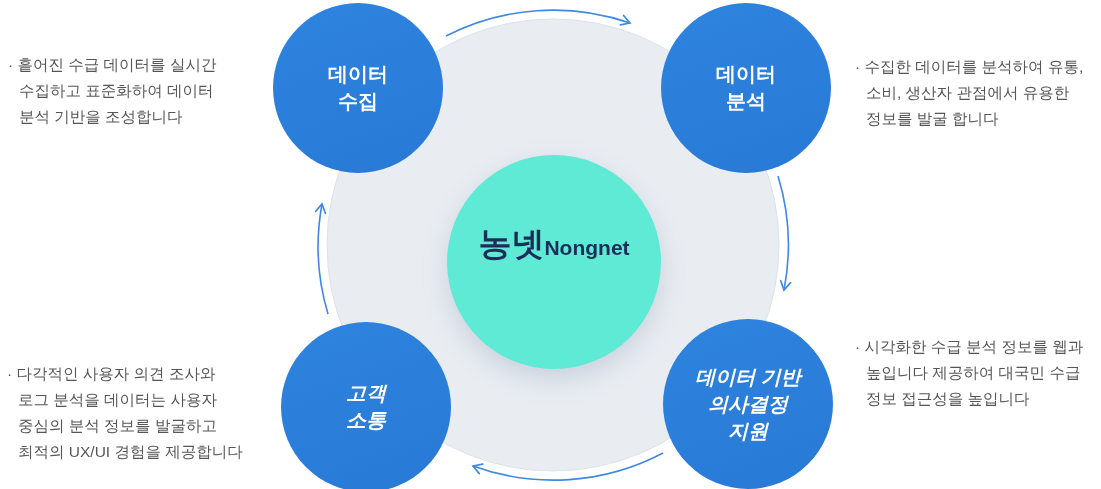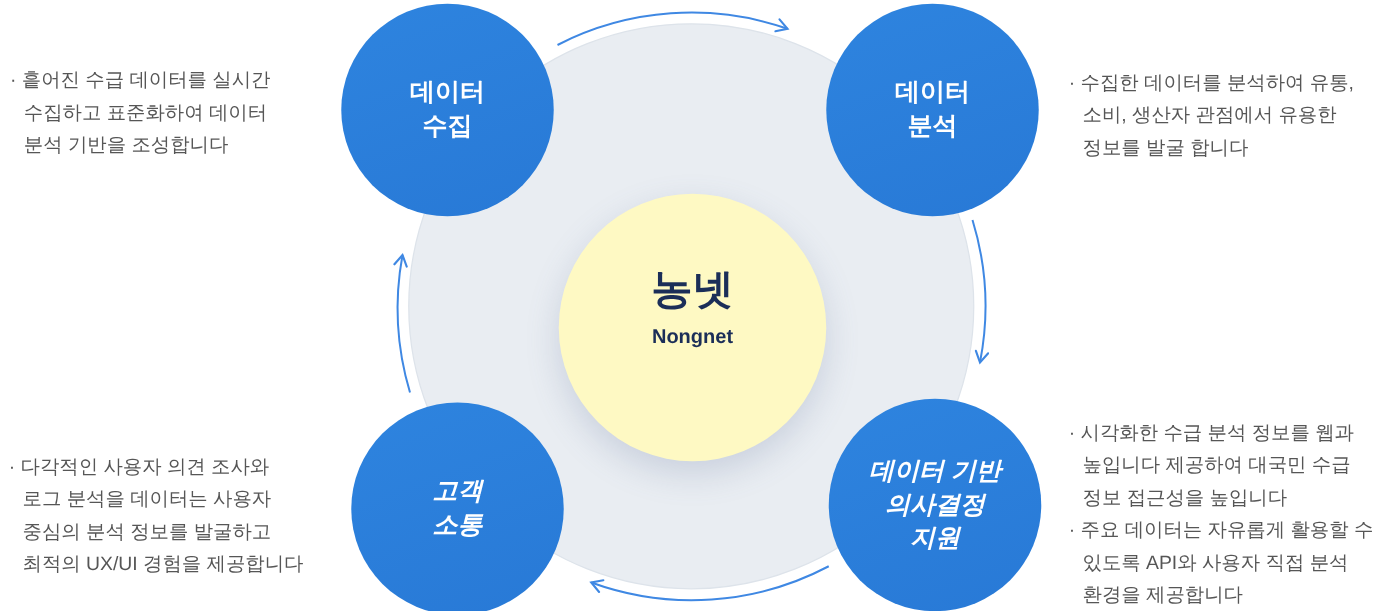--- a/index.html
+++ b/index.html
@@ -37,36 +37,36 @@
   .node-tl { left: 273px; top: 3px; }
   .node-tr { left: 661px; top: 3px; }
   .node-bl { left: 281px; top: 322px; font-style: italic; }
   .node-br { left: 663px; top: 319px; font-style: italic; }
   
   .center-circle {
     position: absolute;
     left: 447px; top: 155px;
     width: 214px; height: 214px;
     border-radius: 50%;
-    background: #fef9c3;
+    background: #5eead4;
     box-shadow: 0 10px 26px rgba(90, 110, 150, 0.22);
     display: flex;
-    flex-direction: column;
+    flex-direction: row;
     align-items: center;
     justify-content: center;
     padding-bottom: 36px;
     box-sizing: border-box;
   }
   .center-ko {
     font-size: 33px;
     font-weight: bold;
     color: #1b2e58;
   }
   .center-en {
-    font-size: 16px;
+    font-size: 21px;
     font-weight: bold;
     color: #1b2e58;
     margin-top: 7px;
   }
   
   .desc {
     position: absolute;
     color: #565656;
     font-size: 15.5px;
     line-height: 26px;
@@ -147,18 +147,15 @@
     <div class="desc-item">· 다각적인 사용자 의견 조사와
 로그 분석을 데이터는 사용자
 중심의 분석 정보를 발굴하고
 최적의 UX/UI 경험을 제공합니다</div>
   </div>
 
   <div class="desc desc-br">
     <div class="desc-item">· 시각화한 수급 분석 정보를 웹과
 높입니다 제공하여 대국민 수급
 정보 접근성을 높입니다</div>
-    <div class="desc-item">· 주요 데이터는 자유롭게 활용할 수
-있도록 API와 사용자 직접 분석
-환경을 제공합니다</div>
   </div>
 
 </div>
 
 </body></html>

